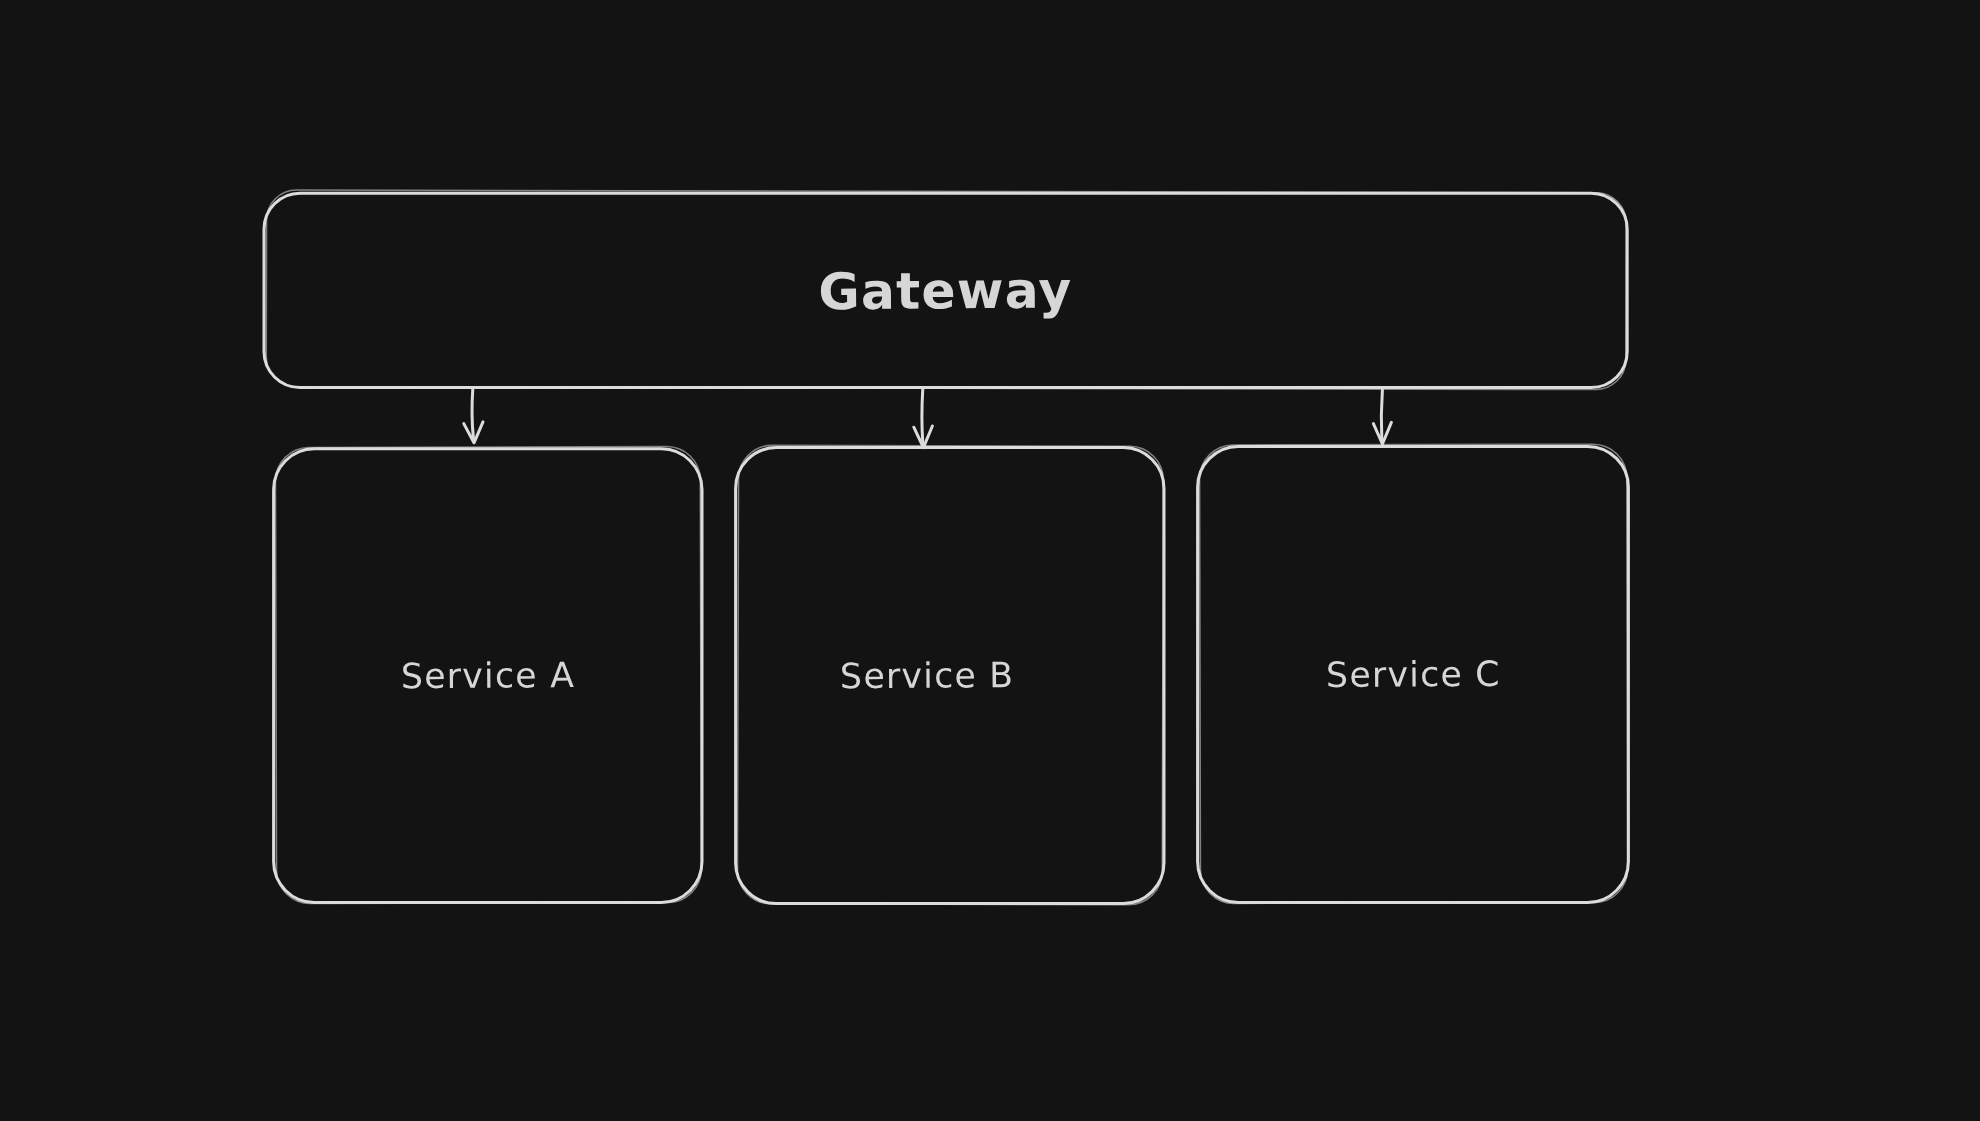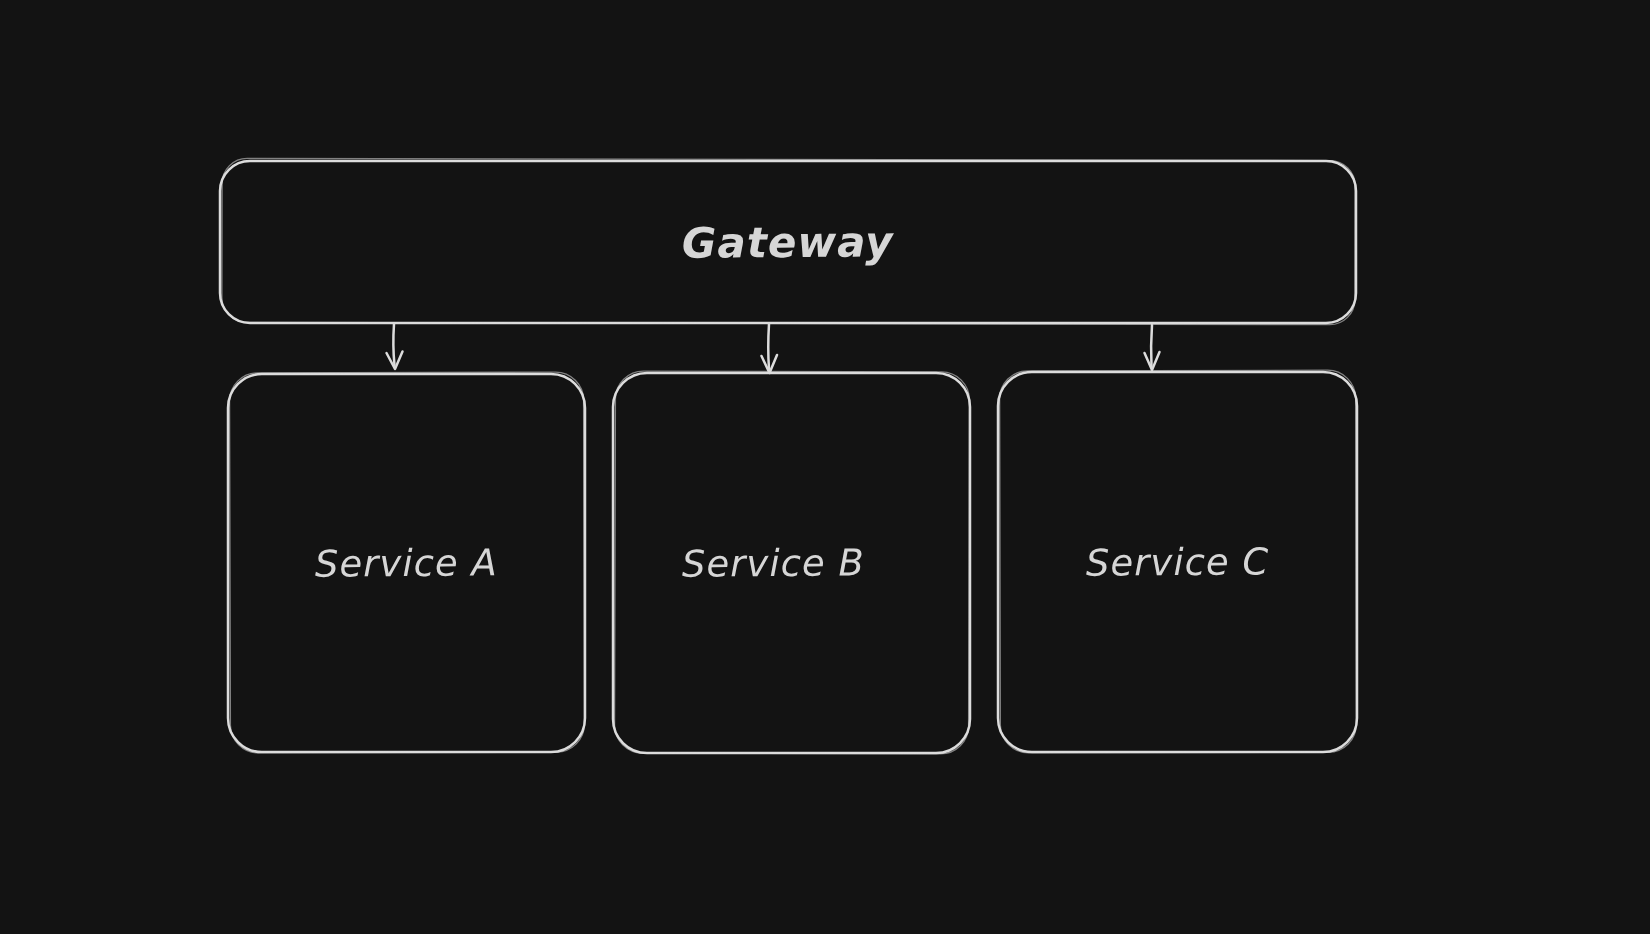--- a/index.html
+++ b/index.html
@@ -28,27 +28,26 @@
     stroke-linejoin:round;
   }
   .main-line{stroke-width:2.5;}
   .sketch-line{stroke-width:1.3;opacity:.55;}
   .node{
     position:absolute;
     display:flex;align-items:center;justify-content:center;
     color:var(--text);
     letter-spacing:1px;
     cursor:default;
-    font-style:italic;
   }
   .node-gateway{
     left:220px;top:161px;width:1136px;height:162px;
     font-size:42px;font-weight:bold;
   }
-  .node-service{font-size:37px;text-align:center;}
+  .node-service{font-size:29px;text-align:center;}
   .node-service-a{left:228px;top:374px;width:357px;height:378px;}
   .node-service-b{left:613px;top:373px;width:320px;height:380px;}
   .node-service-c{left:998px;top:372px;width:359px;height:380px;}
   .node-label{
     
     transform:rotate(-0.4deg);
     white-space:nowrap;
   }
 </style>
 </head>

